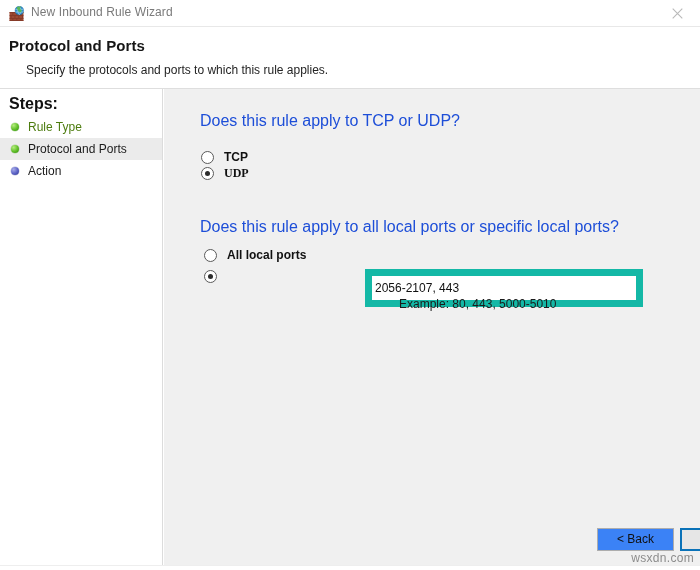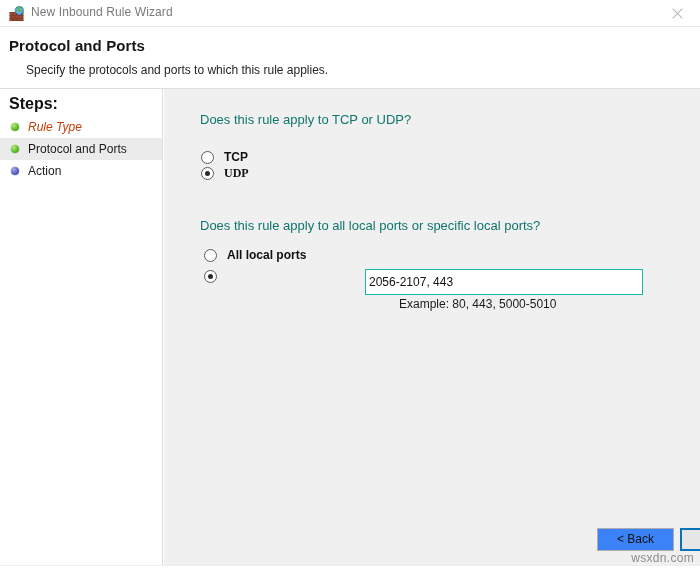--- a/index.html
+++ b/index.html
@@ -131,34 +131,34 @@
     background: radial-gradient(circle at 33% 30%, #a8acea 0%, #5a61c4 55%, #31358c 100%);
     box-shadow: 0 0 0 0.5px rgba(70,75,150,0.35);
   }
   .step-label {
     position: absolute;
     left: 28px;
     font-size: 12px;
     color: #1b1b1b;
     white-space: nowrap;
   }
-  .step-label.link { color: #c2410c; font-style: italic; }
+  .step-label.link { color: #4d7c0f; }
 
   
   #content {
     position: absolute;
     left: 164px; top: 89px;
     width: 536px;
     height: 476px;
     background: #f0f0f0;
   }
   .question {
     position: absolute;
-    font-size: 13px;
-    color: #0f766e;
+    font-size: 16px;
+    color: #1d4ed8;
     white-space: nowrap;
   }
   #q1 { left: 36px; top: 23px; }
   #q2 { left: 36px; top: 129px; }
 
   .radio-row {
     position: absolute;
     display: flex;
     align-items: center;
     cursor: default;
@@ -192,21 +192,21 @@
   #r-udp  { left: 37px; top: 77px; font-family: Liberation Serif, serif; }
   #r-all  { left: 40px; top: 159px; }
   #r-spec { left: 40px; top: 181px; }
 
   #ports-input {
     position: absolute;
     left: 201px; top: 180px;
     width: 278px;
     height: 21px;
     background: #ffffff;
-    border: 1px solid #14b8a6;
+    border: 7px solid #14b8a6;
     box-sizing: border-box;
     font-family: "Liberation Sans", sans-serif;
     font-size: 12px;
     color: #111111;
     padding: 12px 3px;
     outline: none;
     border-radius: 0;
   }
   #example-text {
     position: absolute;

